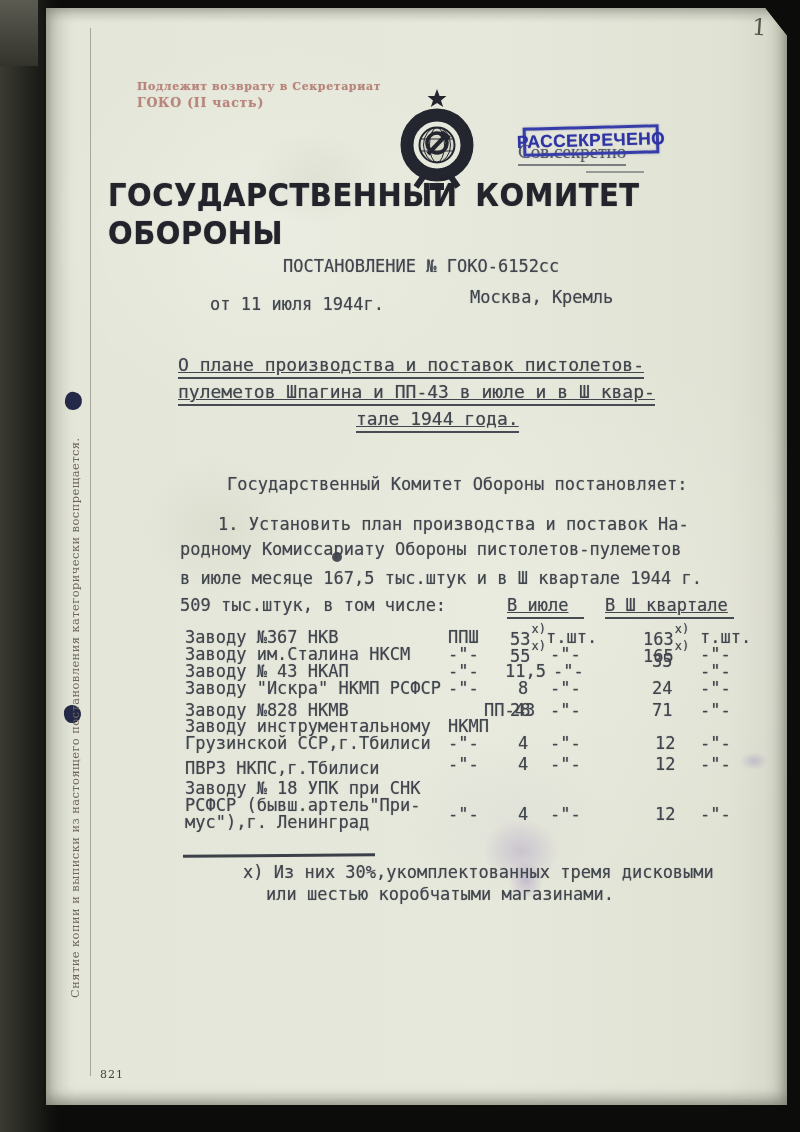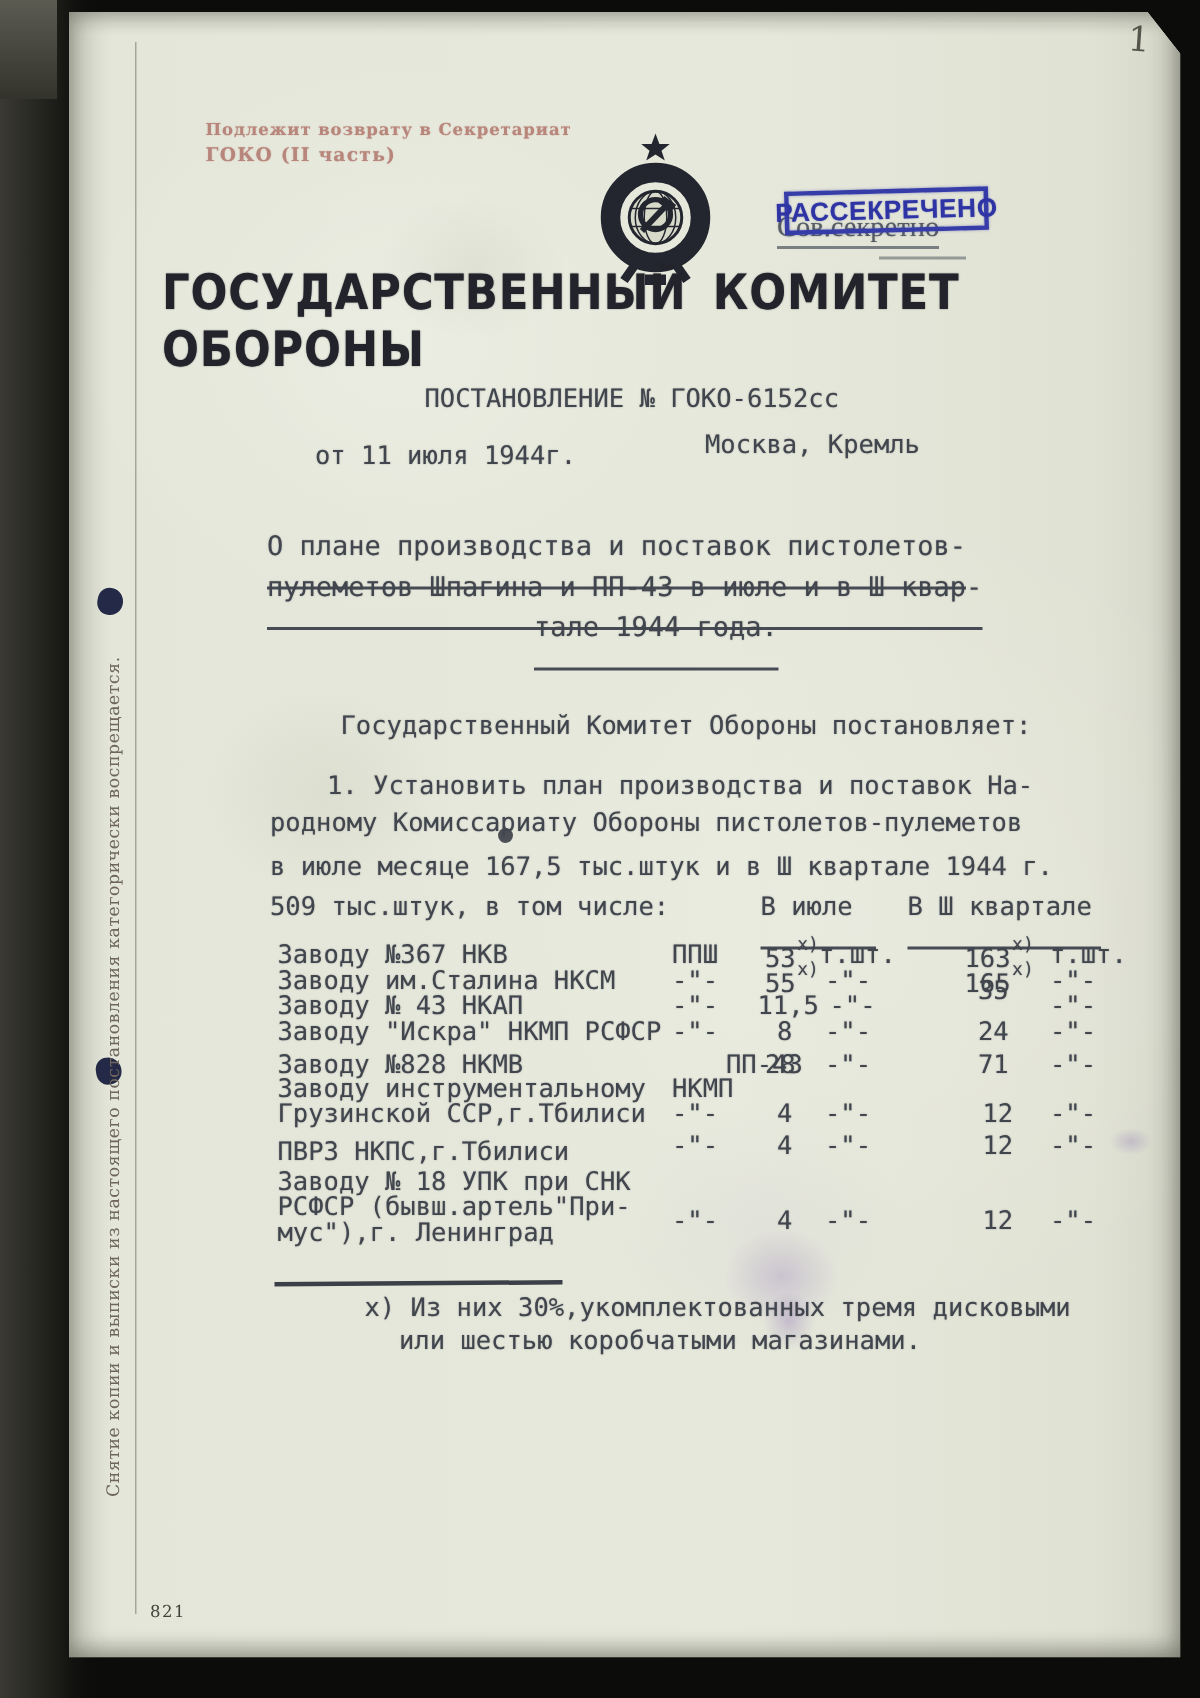--- a/index.html
+++ b/index.html
@@ -13,21 +13,21 @@
       radial-gradient(140px 120px at 62% 74%, rgba(120,100,160,0.05), transparent 70%),
       radial-gradient(300px 260px at 30% 20%, rgba(255,255,250,0.25), transparent 75%),
       radial-gradient(420px 380px at 70% 55%, rgba(255,255,248,0.18), transparent 75%),
       linear-gradient(90deg, #d8dacc 0, #e4e6d9 4%, #e6e8db 60%, #e0e2d4 92%, #d4d6c8 100%),
       #e4e6d9;
     box-shadow: inset 10px 0 16px rgba(40,40,30,.18), inset -8px 0 14px rgba(40,40,30,.22),
       inset 0 6px 10px rgba(40,40,30,.12), inset 0 -8px 12px rgba(40,40,30,.2);
     clip-path: polygon(0 0, 719px 0, 741px 28px, 741px 1097px, 0 1097px);}
   .t{position:absolute;font-family:"DejaVu Sans Mono",monospace;font-size:17px;line-height:1.05;
     color:#41454d;white-space:pre;text-shadow:0 0 1px rgba(63,67,75,.5);}
-  .u{border-bottom:2px solid #474b53;padding-bottom:16px;}
+  .u{border-bottom:2px solid #474b53;padding-bottom:2px;text-decoration:underline;}
   .sup{font-size:12px;position:relative;top:-5px;left:1px;text-shadow:0 0 1px rgba(63,67,75,.5);}
   .title{position:absolute;font-family:"DejaVu Sans",sans-serif;font-weight:bold;font-size:29px;
     letter-spacing:.5px;word-spacing:7px;color:#23242b;transform:scaleY(1.12);transform-origin:0 0;
     text-shadow:0 0 1px rgba(35,36,43,.6);}
   .return-stamp{position:absolute;left:66px;top:72px;font-family:"DejaVu Serif",serif;
     font-weight:bold;color:#b0756b;opacity:.85;text-shadow:0 0 1px rgba(176,117,107,.6);margin-left:25px;}
   .return-stamp .l1{font-size:11px;letter-spacing:.6px;}
   .return-stamp .l2{font-size:12.5px;letter-spacing:.8px;margin-top:2px;}
   .declass{position:absolute;left:477px;top:118px;width:130px;height:23px;
     border:3px solid #363ca8;transform:rotate(-1.5deg);display:flex;align-items:center;

